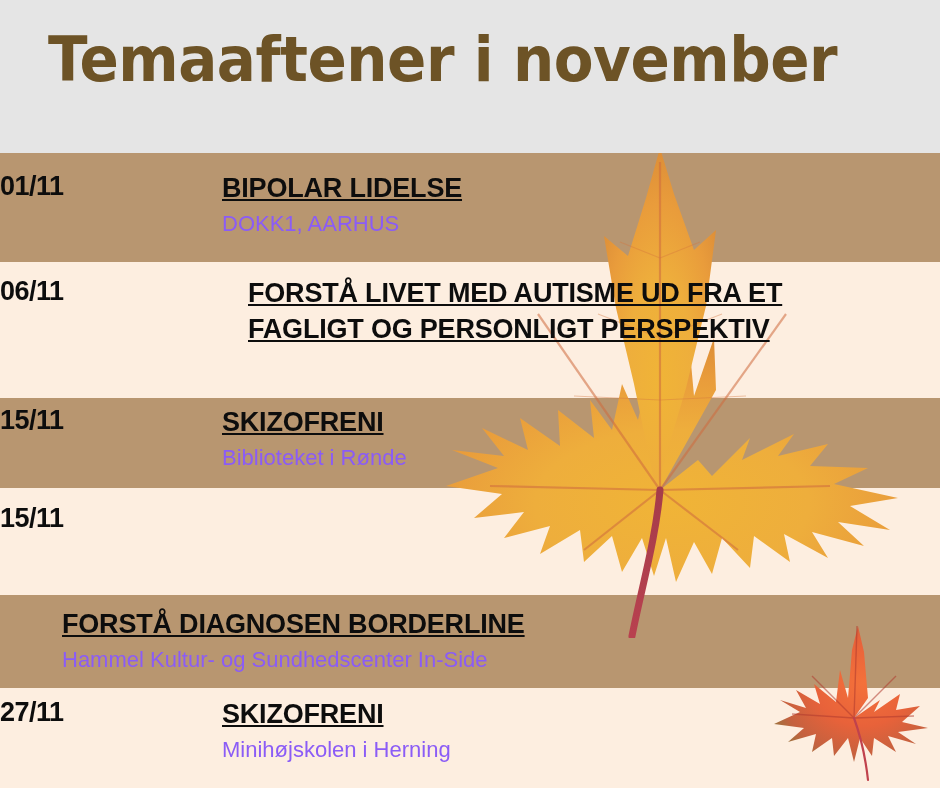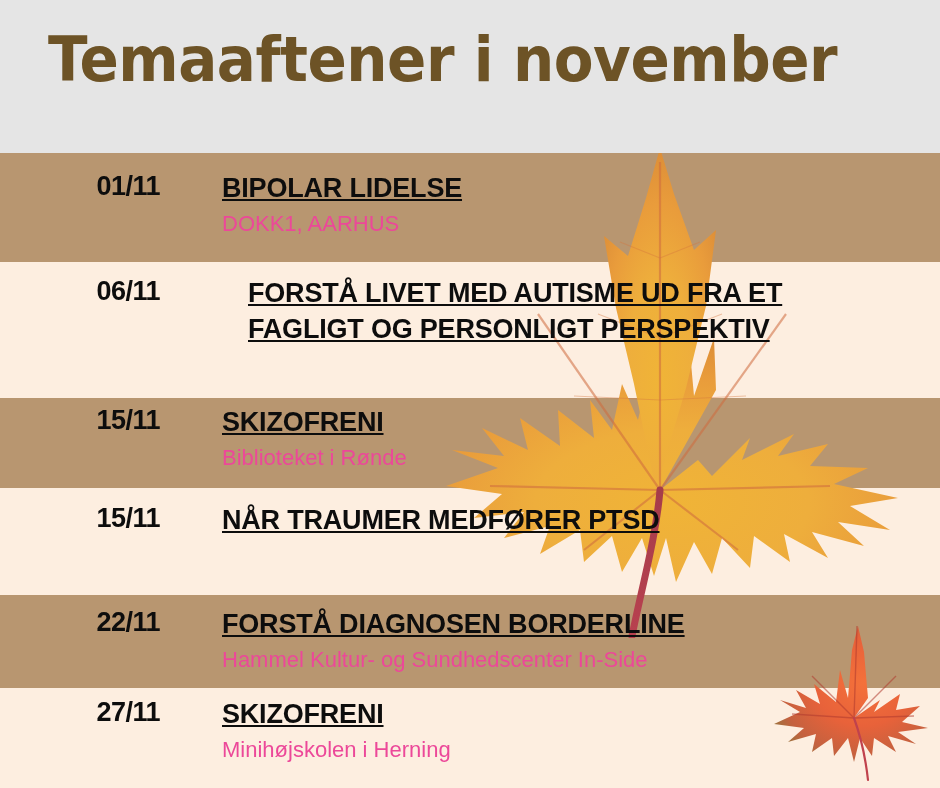--- a/index.html
+++ b/index.html
@@ -95,21 +95,21 @@
   .row {
     position: absolute;
     left: 0;
     width: 940px;
     display: flex;
     align-items: flex-start;
   }
   .row-date {
     width: 160px;
     flex: 0 0 160px;
-    text-align: right;
+    text-align: left;
     font-size: 27px;
     font-weight: 700;
     color: #0d0d0d;
     letter-spacing: -0.5px;
     font-family: "Liberation Sans", sans-serif;
   }
   .row-body {
     flex: 1 1 auto;
     padding-left: 62px;
   }
@@ -119,21 +119,21 @@
     color: #0d0d0d;
     letter-spacing: -0.2px;
     line-height: 1.33;
     text-transform: uppercase;
     white-space: pre-line;
     text-decoration: underline;
   }
   .row-venue {
     font-size: 22px;
     font-weight: 400;
-    color: #ec4899;
+    color: #8b5cf6;
     line-height: 1.35;
     margin-top: 2px;
     letter-spacing: 0px;
   }
   .bottom-fill {
     position: absolute;
     left: 0;
     top: 688px;
     width: 940px;
     height: 100px;
@@ -260,25 +260,23 @@
       <div class="row" style="top: 405px;">
         <div class="row-date">15/11</div>
         <div class="row-body">
           <div class="row-heading">SKIZOFRENI</div>
           <div class="row-venue">Biblioteket i Rønde</div>
         </div>
       </div>
       <div class="row" style="top: 503px;">
         <div class="row-date">15/11</div>
         <div class="row-body">
-          <div class="row-heading">NÅR TRAUMER MEDFØRER PTSD</div>
         </div>
       </div>
       <div class="row" style="top: 607px;">
-        <div class="row-date">22/11</div>
         <div class="row-body">
           <div class="row-heading">FORSTÅ DIAGNOSEN BORDERLINE</div>
           <div class="row-venue">Hammel Kultur- og Sundhedscenter In-Side</div>
         </div>
       </div>
       <div class="row" style="top: 697px;">
         <div class="row-date">27/11</div>
         <div class="row-body">
           <div class="row-heading">SKIZOFRENI</div>
           <div class="row-venue">Minihøjskolen i Herning</div>

